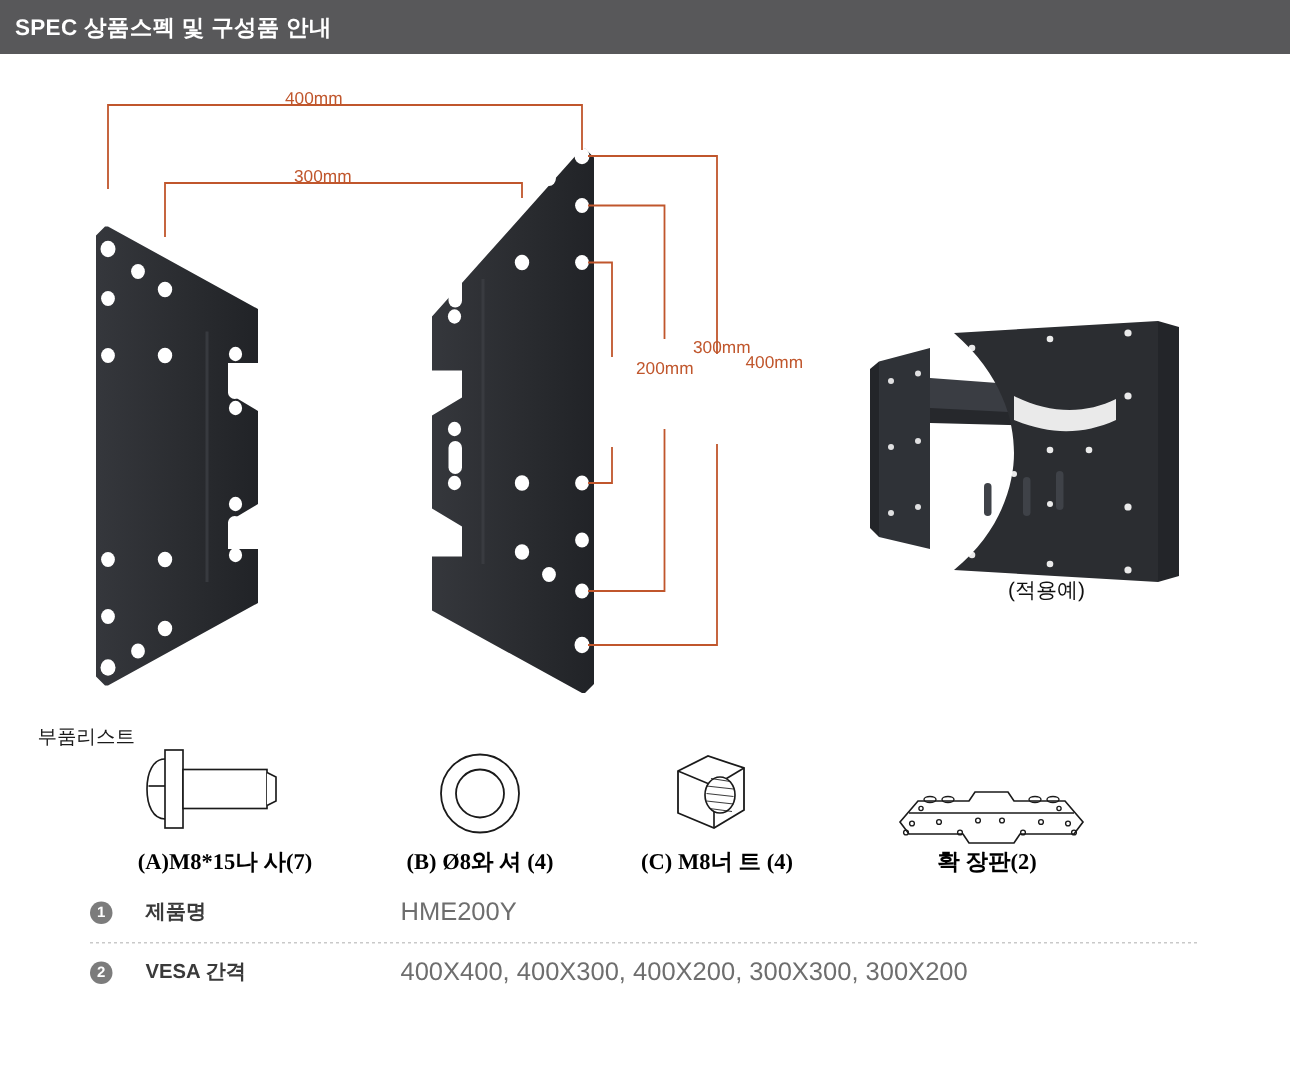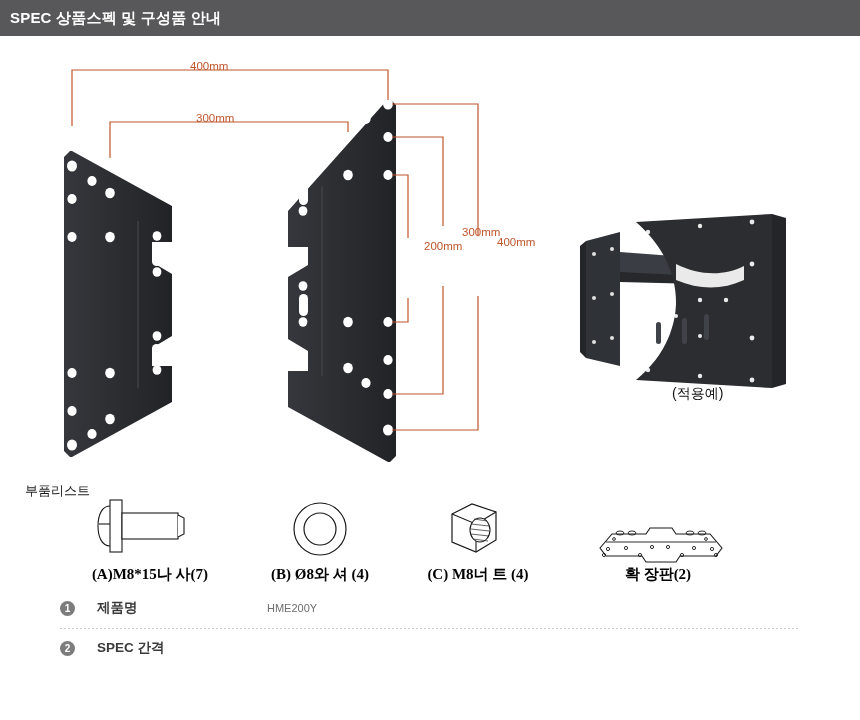--- a/index.html
+++ b/index.html
@@ -57,21 +57,21 @@
   .badge{
     width:15px;height:15px;border-radius:50%;background:#7c7c7c;
     color:#fff;font-size:10px;font-weight:bold;line-height:15px;
     text-align:center;flex:0 0 auto;
   }
   .spec-key{
     margin-left:22px;width:170px;font-size:13.5px;color:#3a3a3a;
     font-weight:bold;white-space:nowrap;
   }
   .spec-val{
-    font-size:11px;color:#6e6e6e;white-space:nowrap;
+    font-size:17px;color:#6e6e6e;white-space:nowrap;
   }
 </style>
 </head>
 <body>
 
 <div class="header">
   <div class="header-title">
     <span class="spec">SPEC</span>
     <span class="ko">상품스펙 및 구성품 안내</span>
   </div>
@@ -275,15 +275,16 @@
 </div>
 
 <div class="spec-table">
   <div class="spec-row">
     <div class="badge">1</div>
     <div class="spec-key">제품명</div>
     <div class="spec-val">HME200Y</div>
   </div>
   <div class="spec-row with-rule">
     <div class="badge">2</div>
-    <div class="spec-key">SPEC 간격</div>
+    <div class="spec-key">VESA 간격</div>
+    <div class="spec-val">400X400, 400X300, 400X200, 300X300, 300X200</div>
   </div>
 </div>
 
 </body></html>

